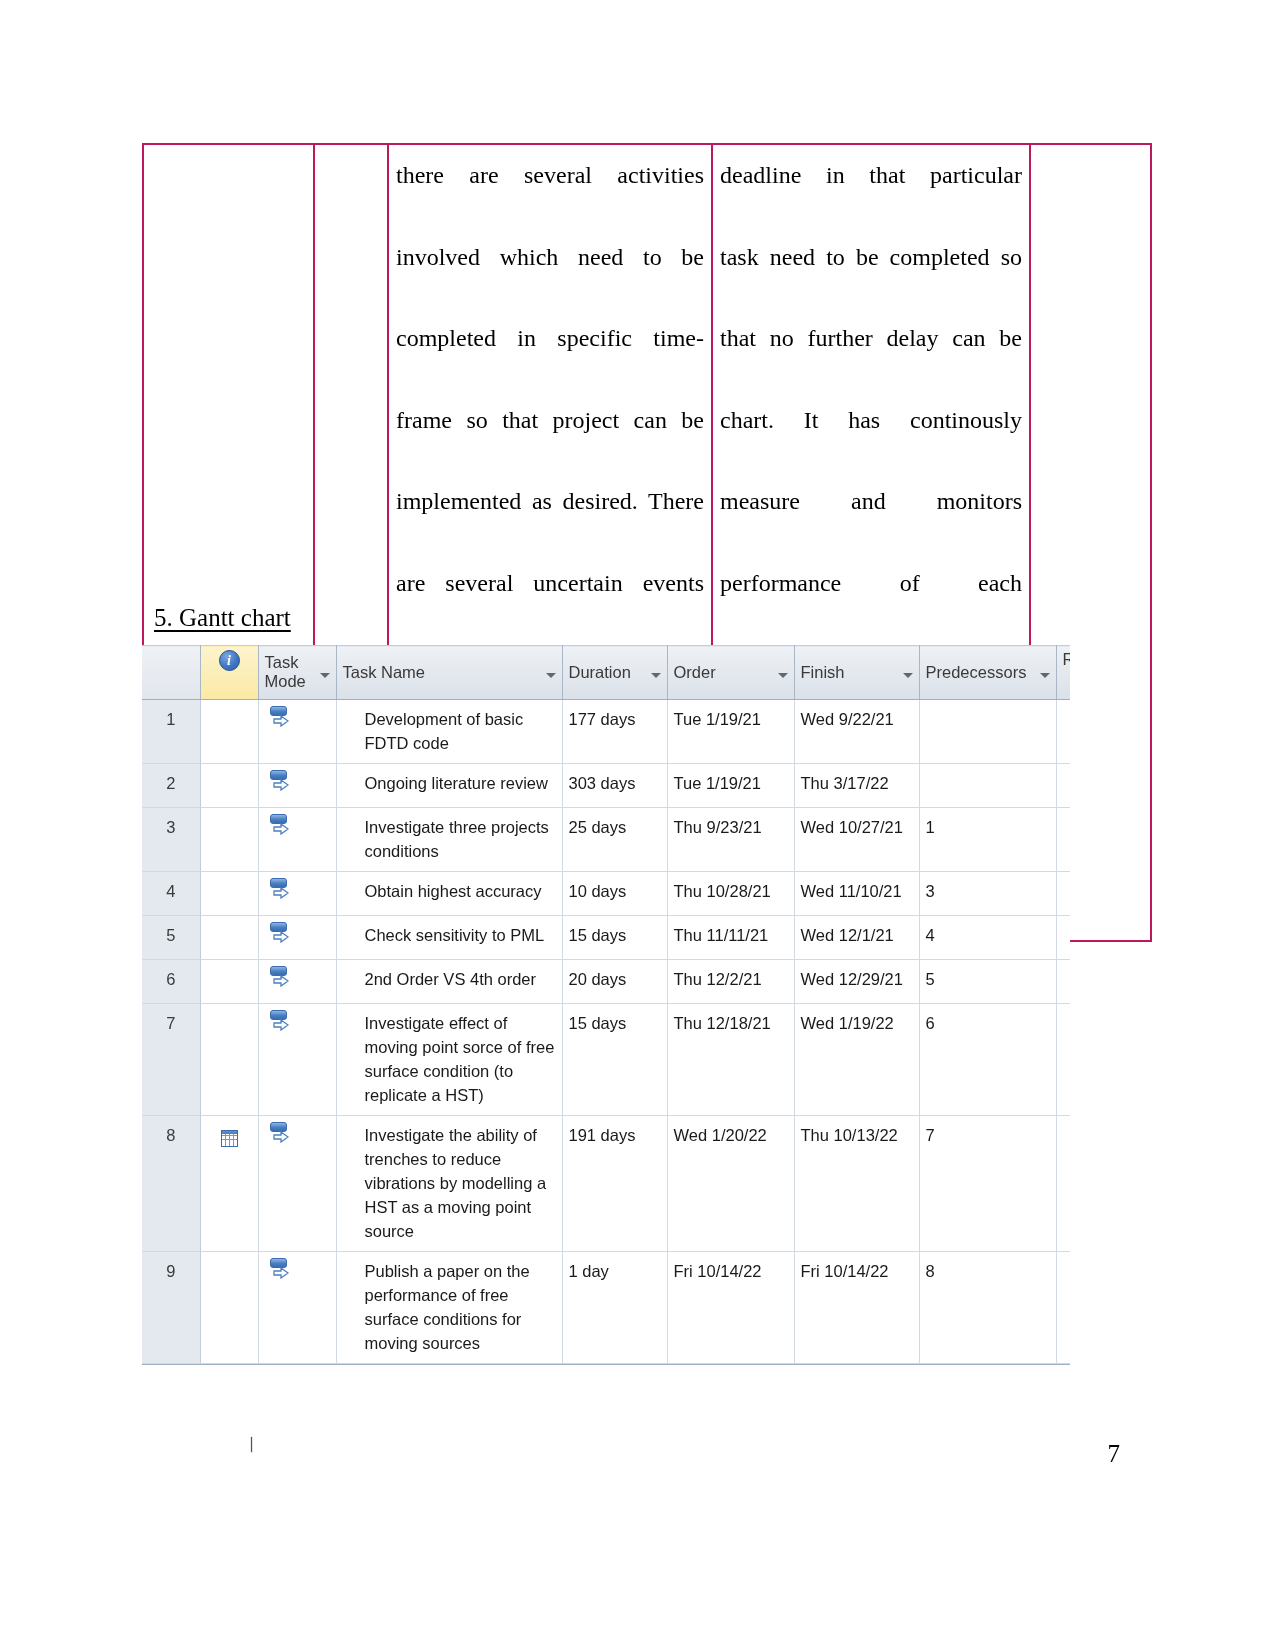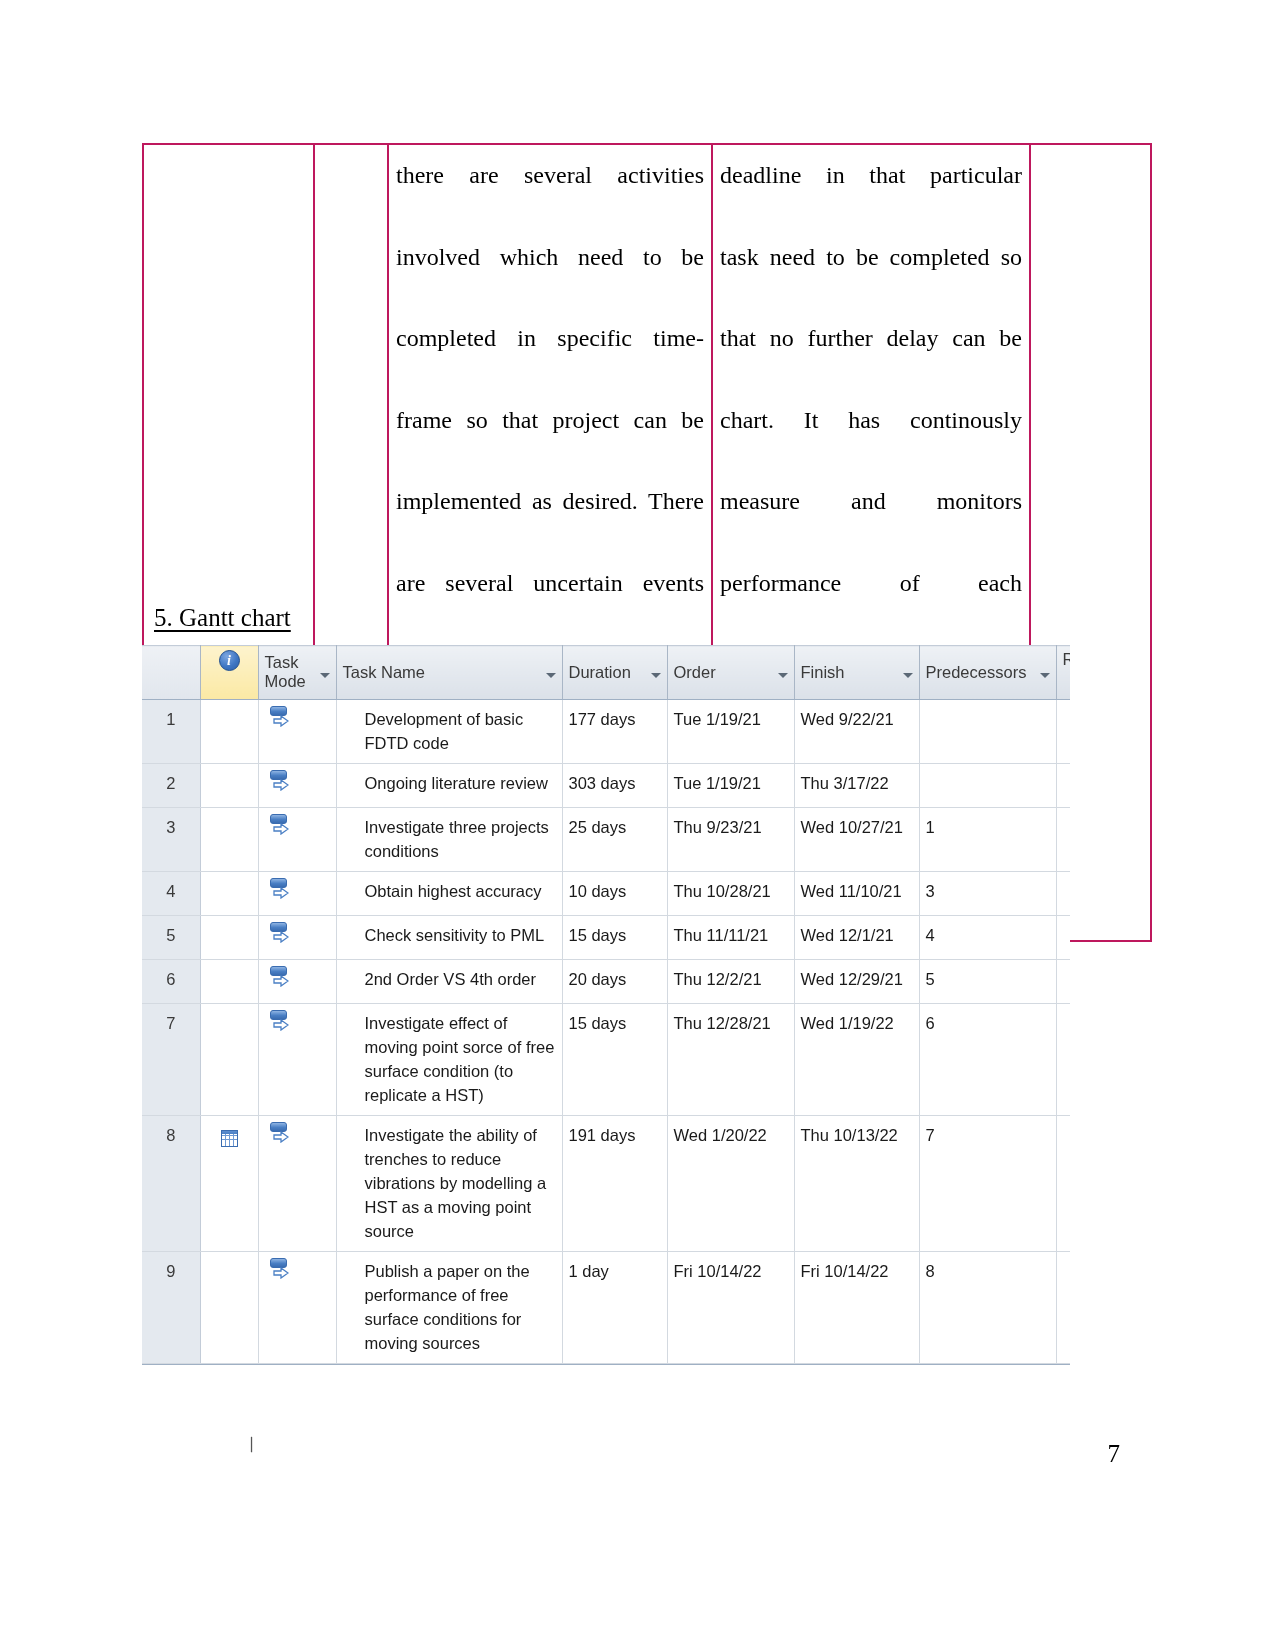--- a/index.html
+++ b/index.html
@@ -476,21 +476,21 @@
             <span class="bar"></span>
             <span class="arrow">
               <svg width="16" height="12" viewBox="0 0 16 12">
                   <path d="M1 4 H8 V1 L15 6 L8 11 V8 H1 Z" fill="#ffffff" stroke="#4a7fc4" stroke-width="1.3"></path>
                 </svg>
             </span>
           </span>
         </td>
         <td class="c-name">Investigate effect of moving point sorce of free surface condition (to replicate a HST)</td>
         <td>15 days</td>
-        <td>Thu 12/28/21</td>
+        <td>Thu 12/18/21</td>
         <td>Wed 1/19/22</td>
         <td>6</td>
         <td></td>
       </tr>
 
       <tr>
         <td class="c-rowno">8</td>
         <td class="c-ind">
           <span class="ind-icon"><span class="cap"></span></span>
         </td>

